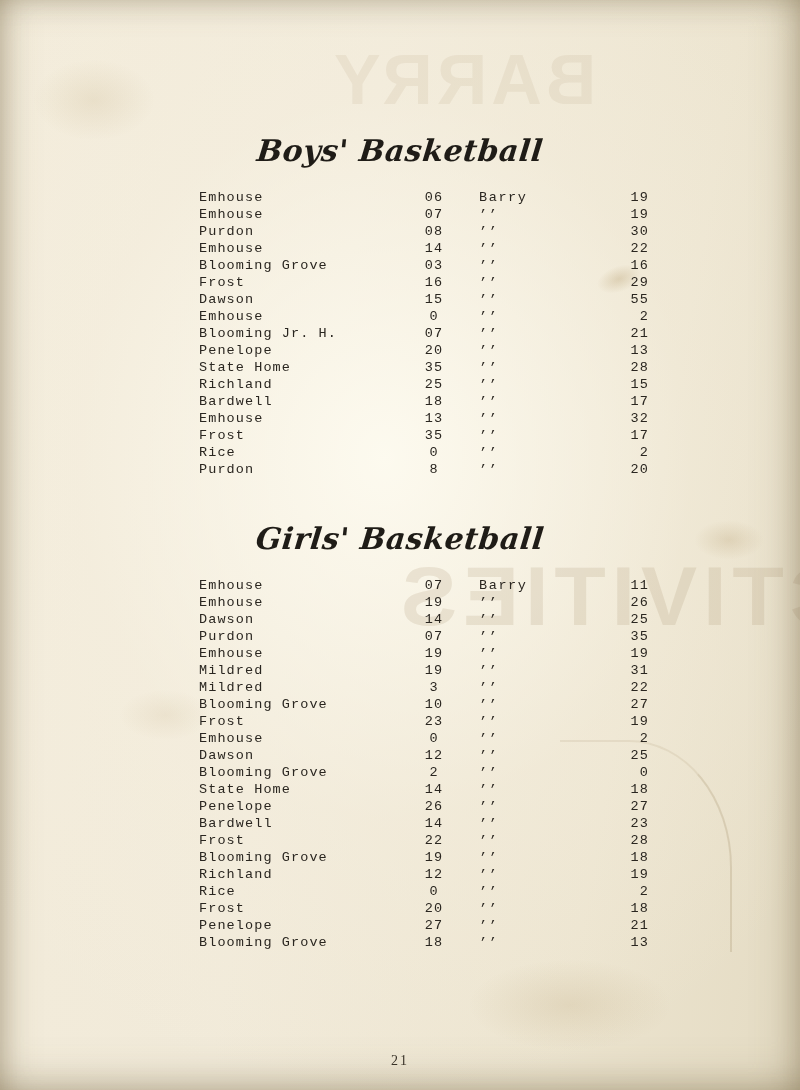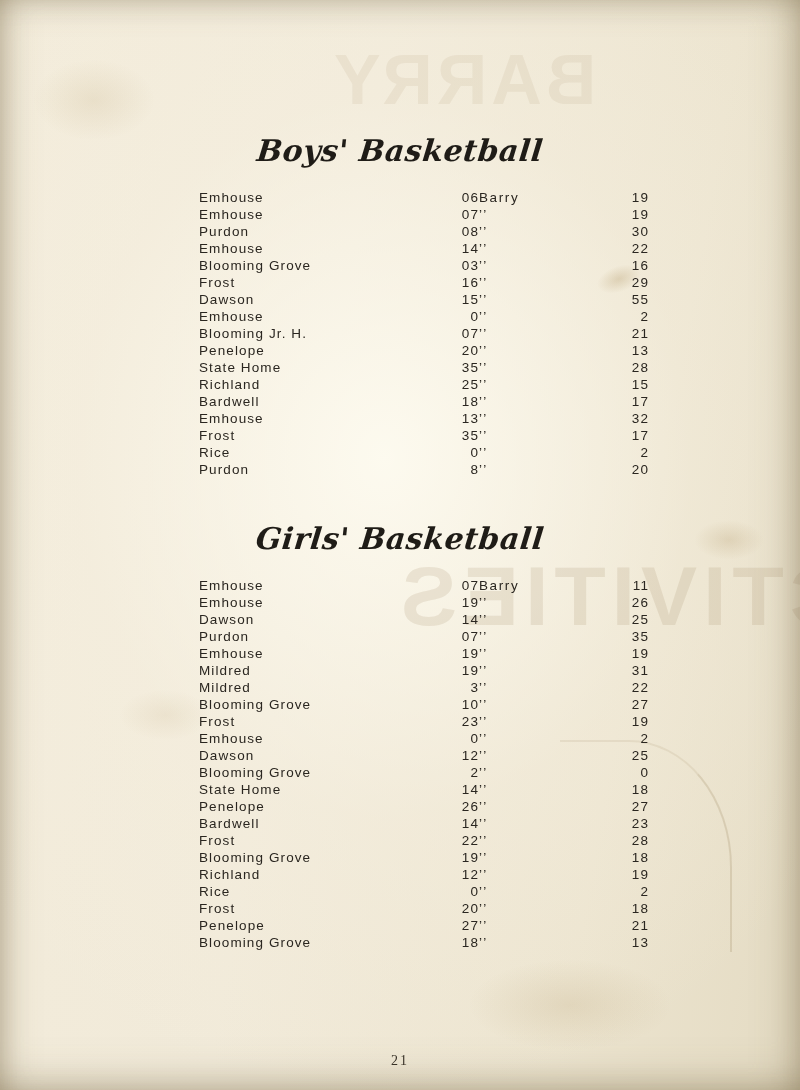--- a/index.html
+++ b/index.html
@@ -106,34 +106,34 @@
     top: 133px;
   }
   .title-girls {
     position: absolute;
     left: 0; right: 0;
     top: 521px;
   }
 
   table.score-table {
     border-collapse: collapse;
-    font-family: Liberation Sans, sans-serif;
+    font-family: Liberation Mono, monospace;
     font-size: 13.5px;
     letter-spacing: 1.1px;
     color: #2a2620;
   }
   table.score-table td {
     padding: 0;
     height: 17px;
     line-height: 17px;
     vertical-align: middle;
     white-space: nowrap;
   }
   td.opp-name { width: 190px; text-align: left; }
-  td.opp-score { width: 90px; text-align: right; padding-left: 6px; }
+  td.opp-score { width: 90px; text-align: center; padding-left: 6px; }
   td.barry-name { width: 110px; text-align: left; letter-spacing: 1.6px; }
   td.barry-score { width: 60px; text-align: right; }
 
   .table-boys {
     position: absolute;
     left: 199px;
     top: 189px;
   }
   .table-girls {
     position: absolute;

